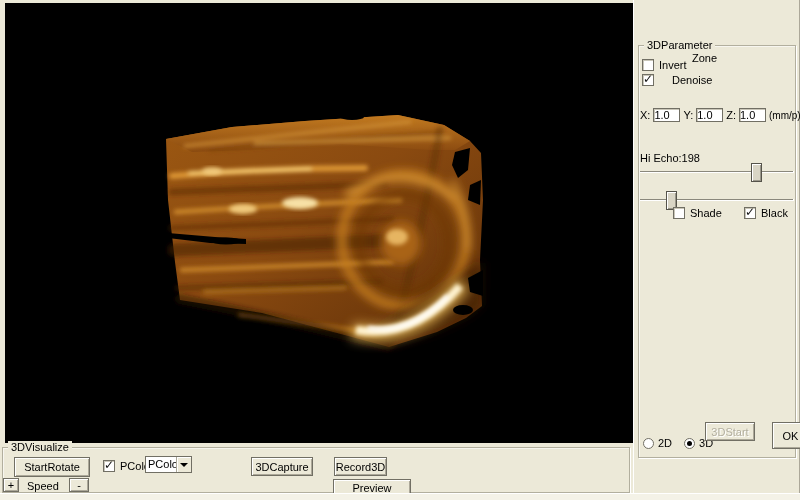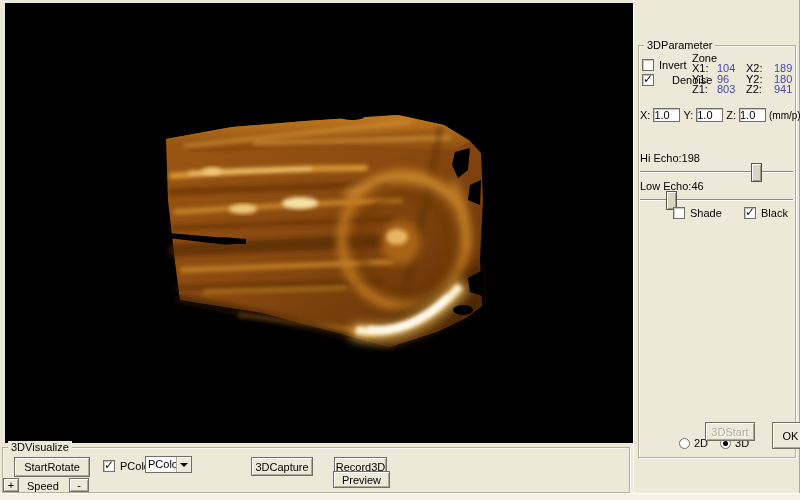--- a/index.html
+++ b/index.html
@@ -54,21 +54,21 @@
   .sb-thumb{position:absolute;left:46px;top:0;width:20px;height:11px;background:var(--panel-bg);border:1px solid var(--edge-dark);box-shadow:inset 1px 1px 0 var(--edge-light), inset -1px -1px 0 var(--edge-mid);}
   .zrate-val{position:absolute;right:8px;top:1px;}
 
   
   .echo-label-row{position:absolute;left:1px;width:155px;display:flex;}
   .hslider{position:absolute;left:1px;width:154px;height:19px;}
   .hs-track{position:absolute;left:0;right:0;top:8px;height:2px;background:#8a887c;border-bottom:1px solid #fff;border-right:1px solid #fff;}
   .hs-thumb{position:absolute;top:0;width:11px;height:19px;background:#d9d5c5;border:1px solid #55534a;box-shadow:inset 1px 1px 0 var(--edge-light), inset -1px -1px 0 #9a978a;}
 
   
-  .mode-row{position:absolute;left:4px;top:391px;display:flex;gap:12px;margin-left:36px;}
+  .mode-row{position:absolute;left:4px;top:391px;display:flex;gap:12px;}
   .mode-item{display:flex;align-items:center;gap:4px;}
   .btn{position:absolute;background:var(--panel-bg);border:1px solid var(--edge-dark);box-shadow:inset 1px 1px 0 var(--edge-light), inset -1px -1px 0 var(--edge-mid);display:flex;align-items:center;justify-content:center;font-size:11px;cursor:default;white-space:nowrap;}
   .btn.disabled{color:#b3af9f;text-shadow:1px 1px 0 #fff;}
 
   
   .vis-group{left:2px;top:447px;width:628px;height:46px;}
   .combo{position:absolute;left:142px;top:8px;width:47px;height:17px;background:#fff;border:1px solid var(--edge-dark);display:flex;}
   .combo-text{flex:1;padding:1px 2px;overflow:hidden;}
   .combo-btn{width:15px;background:var(--panel-bg);border-left:1px solid var(--edge-mid);box-shadow:inset 1px 1px 0 var(--edge-light);display:flex;align-items:center;justify-content:center;}
   .tri-d{width:0;height:0;border:4px solid transparent;border-top:4px solid #000;margin-top:4px;}
@@ -161,34 +161,20 @@
       <div class="chk-row" style="left:3px;top:12px;">
         <span class="chk"></span>
         <span>Invert</span>
       </div>
       <div class="chk-row" style="left:3px;top:27px;gap:18px;">
         <span class="chk on"></span>
         <span>Denoise</span>
       </div>
 
       <span class="zone-title">Zone</span>
-      <div class="zone-grid">
-        <span>X1:</span>
-        <span class="zone-val">104</span>
-        <span>X2:</span>
-        <span class="zone-val">189</span>
-        <span>Y1:</span>
-        <span class="zone-val">96</span>
-        <span>Y2:</span>
-        <span class="zone-val">180</span>
-        <span>Z1:</span>
-        <span class="zone-val">803</span>
-        <span>Z2:</span>
-        <span class="zone-val">941</span>
-      </div>
 
       <div class="scale-row">
         <span>X:</span>
         <input class="txtfield" value="1.0" style="">
         <span>Y:</span>
         <input class="txtfield" value="1.0" style="">
         <span>Z:</span>
         <input class="txtfield" value="1.0" style="">
         <span class="unit">(mm/p)</span>
       </div>
@@ -196,24 +182,20 @@
 
       <div class="echo-label-row" style="top:106px;">
         <span>Hi Echo:</span>
         <span>198</span>
       </div>
       <div class="hslider" style="top:117px;">
         <div class="hs-track"></div>
         <div class="hs-thumb" style="left: 111px;"></div>
       </div>
 
-      <div class="echo-label-row" style="top:134px;">
-        <span>Low Echo:</span>
-        <span>46</span>
-      </div>
       <div class="hslider" style="top:145px;">
         <div class="hs-track"></div>
         <div class="hs-thumb" style="left: 26px;"></div>
       </div>
 
       <div class="chk-row" style="left:2px;top:160px;padding-left:32px;">
         <span class="chk"></span>
         <span>Shade</span>
       </div>
       <div class="chk-row" style="left:105px;top:160px;">
@@ -250,17 +232,17 @@
     </div>
     <div class="combo">
       <span class="combo-text">PColor</span>
       <span class="combo-btn">
           <span class="tri-d"></span>
         </span>
     </div>
 
     <div class="btn" style="left:248px;top:9px;width:62px;height:19px;">3DCapture</div>
     <div class="btn" style="left:331px;top:9px;width:53px;height:19px;">Record3D</div>
-    <div class="btn" style="left:330px;top:23px;width:57px;height:17px;">Preview</div>
+    <div class="btn" style="left:330px;top:31px;width:78px;height:17px;">Preview</div>
   </div>
 
   <div class="status-strip"></div>
 </div>
 
 </body></html>

